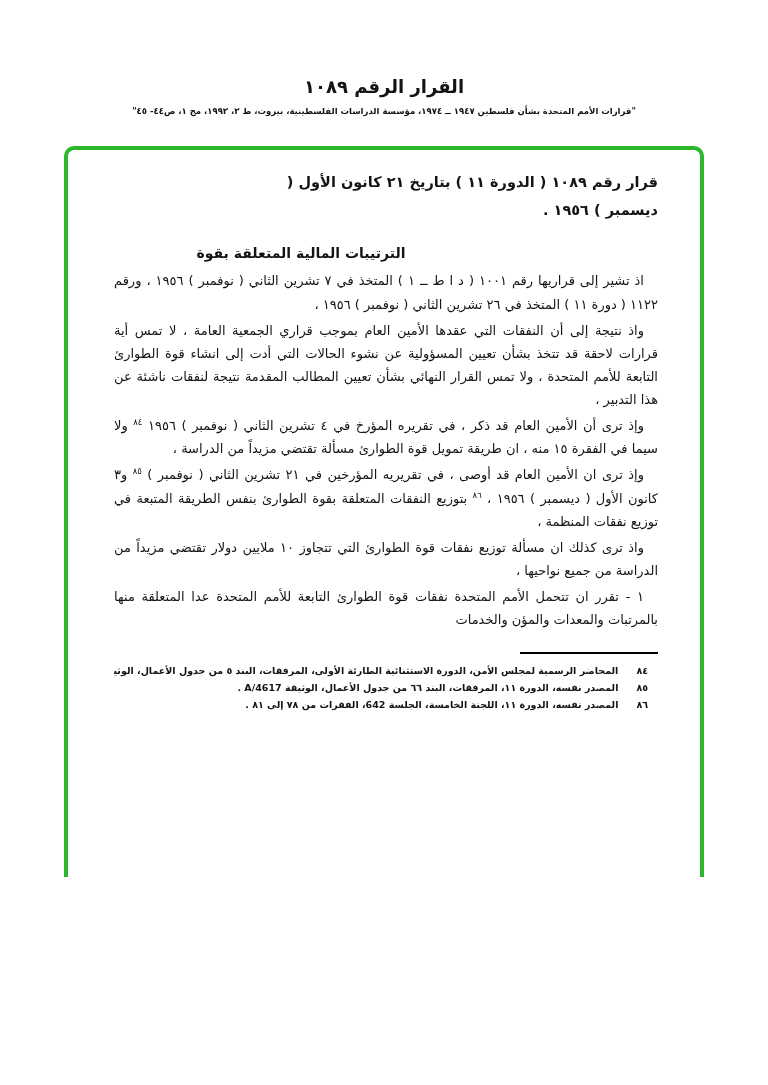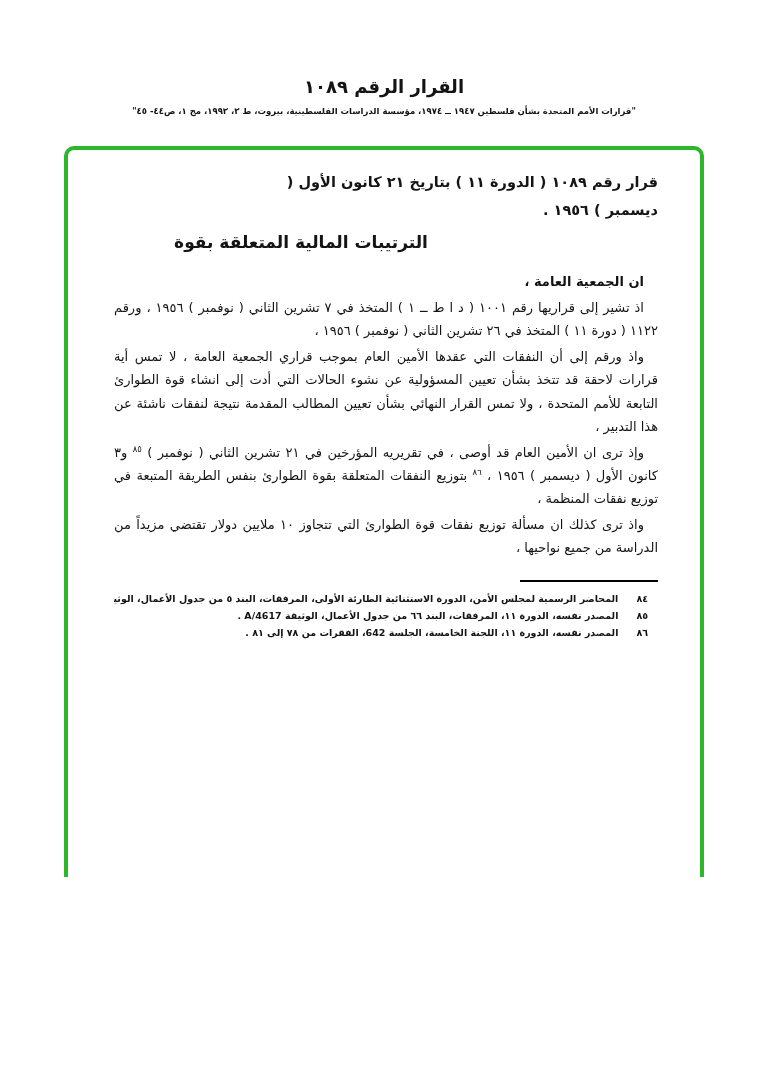--- a/index.html
+++ b/index.html
@@ -50,24 +50,24 @@
   }
   .res-heading {
     font-weight: bold;
     font-size: 14.5px;
     line-height: 1.95;
     text-align: right;
     padding-left: 130px;
   }
   .res-subtitle {
     font-weight: bold;
-    font-size: 17px;
+    font-size: 14px;
     text-align: center;
     padding-right: 170px;
-    margin-top: 2px;
+    margin-top: 16px;
     line-height: 1.85;
   }
   .res-opening {
     font-weight: bold;
     text-indent: 14px;
     margin-top: 12px;
     text-align: right;
   }
   .body-par {
     margin: 3px 0;
@@ -121,27 +121,28 @@
     <div class="doc-source">"قرارات الأمم المتحدة بشأن فلسطين ١٩٤٧ ــ ١٩٧٤، مؤسسة الدراسات الفلسطينية، بيروت، ط ٣، ١٩٩٣، مج ١، ص٤٤- ٤٥"</div>
   </header>
 
   <div class="green-box" style="border-color: rgb(44, 183, 44);">
     <div class="res-heading">قرار رقم ١٠٨٩ ( الدورة ١١ ) بتاريخ ٢١ كانون الأول ( ديسمبر ) ١٩٥٦ .</div>
 
     <div class="res-subtitle">
       <div>الترتيبات المالية المتعلقة بقوة</div>
     </div>
 
-    <div class="res-opening">ان الجمعية العامة ،</div>
 
     <div id="paragraphs">
         <p class="body-par"><strong>اذ تشير</strong> إلى قراريها رقم ١٠٠١ ( د ا ط ــ ١ ) المتخذ في ٧ تشرين الثاني ( نوفمبر ) ١٩٥٦ ، ورقم ١١٢٢ ( دورة ١١ ) المتخذ في ٢٦ تشرين الثاني ( نوفمبر ) ١٩٥٦ ،</p>
-        <p class="body-par"><strong>واذ ورقم</strong> إلى أن النفقات التي عقدها الأمين العام بموجب قراري الجمعية العامة ، لا تمس أية قرارات لاحقة قد تتخذ بشأن تعيين المسؤولية عن نشوء الحالات التي أدت إلى انشاء قوة الطوارئ التابعة للأمم المتحدة ، ولا تمس القرار النهائي بشأن تعيين المطالب المقدمة نتيجة لنفقات ناشئة عن هذا التدبير ،</p>
+        <p class="body-par"><strong>واذ نتيجة</strong> إلى أن النفقات التي عقدها الأمين العام بموجب قراري الجمعية العامة ، لا تمس أية قرارات لاحقة قد تتخذ بشأن تعيين المسؤولية عن نشوء الحالات التي أدت إلى انشاء قوة الطوارئ التابعة للأمم المتحدة ، ولا تمس القرار النهائي بشأن تعيين المطالب المقدمة نتيجة لنفقات ناشئة عن هذا التدبير ،</p>
+        <p class="body-par"><strong>وإذ ترى</strong> أن الأمين العام قد ذكر ، في تقريره المؤرخ في ٤ تشرين الثاني ( نوفمبر ) ١٩٥٦ <sup>٨٤</sup> ولا سيما في الفقرة ١٥ منه ، ان طريقة تمويل قوة الطوارئ مسألة تقتضي مزيداً من الدراسة ،</p>
         <p class="body-par"><strong>وإذ ترى</strong> ان الأمين العام قد أوصى ، في تقريريه المؤرخين في ٢١ تشرين الثاني ( نوفمبر ) <sup>٨٥</sup> و٣ كانون الأول ( ديسمبر ) ١٩٥٦ ، <sup>٨٦</sup> بتوزيع النفقات المتعلقة بقوة الطوارئ بنفس الطريقة المتبعة في توزيع نفقات المنظمة ،</p>
         <p class="body-par"><strong>واذ ترى كذلك</strong> ان مسألة توزيع نفقات قوة الطوارئ التي تتجاوز ١٠ ملايين دولار تقتضي مزيداً من الدراسة من جميع نواحيها ،</p>
+        <p class="body-par"><strong>١ - تقرر</strong> ان تتحمل الأمم المتحدة نفقات قوة الطوارئ التابعة للأمم المتحدة عدا المتعلقة منها بالمرتبات والمعدات والمؤن والخدمات</p>
       </div>
 
     <div class="footnote-sep"></div>
 
     <div id="footnotes" class="footnotes">
         <div class="footnote"><span class="fn-num">٨٤</span><span class="fn-text">المحاضر الرسمية لمجلس الأمن، الدورة الاستثنائية الطارئة الأولى، المرفقات، البند ٥ من جدول الأعمال، الوثيقة A/3302 .</span></div>
         <div class="footnote"><span class="fn-num">٨٥</span><span class="fn-text">المصدر نفسه، الدورة ١١، المرفقات، البند ٦٦ من جدول الأعمال، الوثيقة A/4617 .</span></div>
         <div class="footnote"><span class="fn-num">٨٦</span><span class="fn-text">المصدر نفسه، الدورة ١١، اللجنة الخامسة، الجلسة 642، الفقرات من ٧٨ إلى ٨١ .</span></div>
       </div>
   </div>

